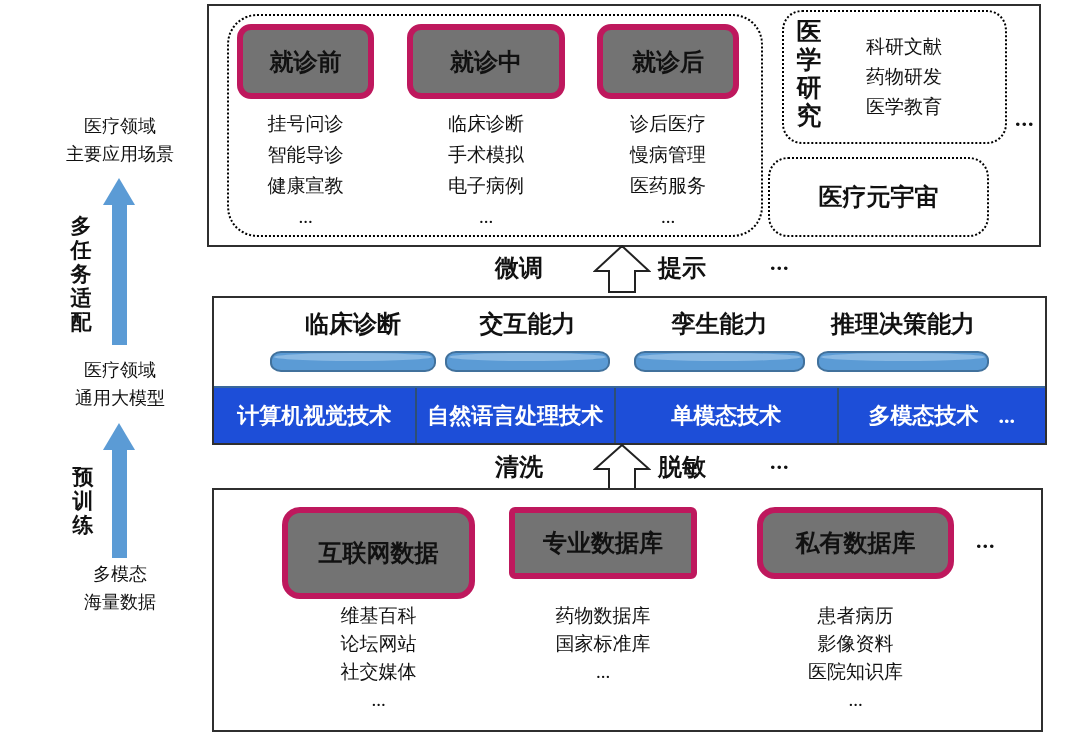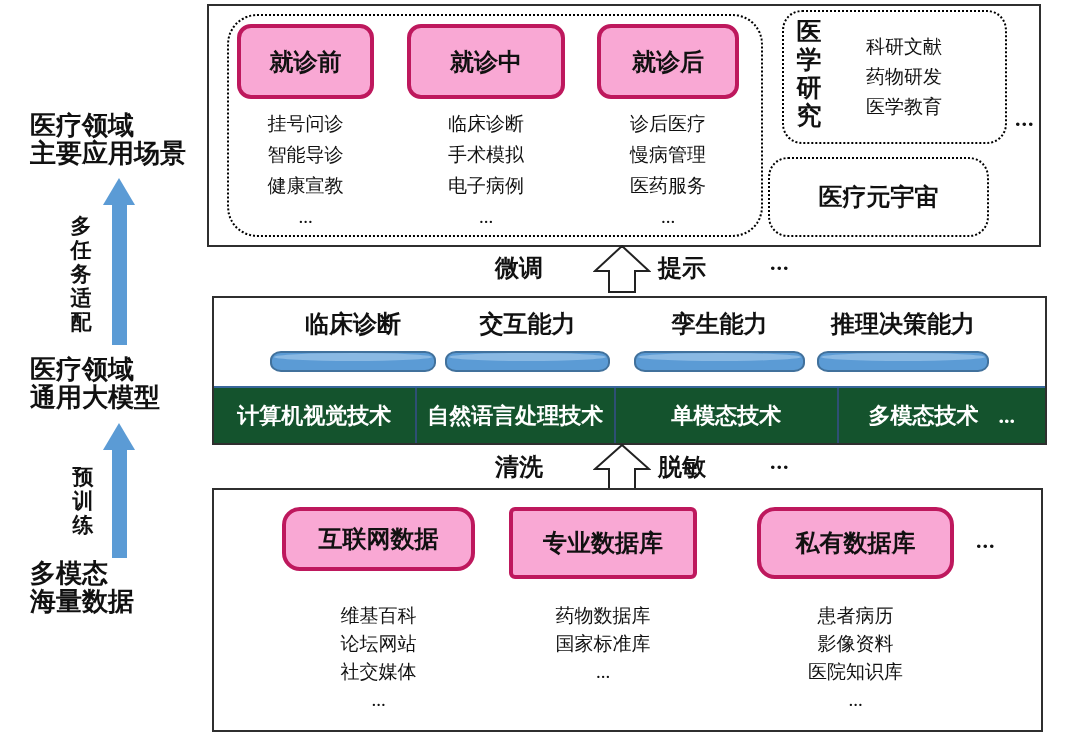--- a/index.html
+++ b/index.html
@@ -4,47 +4,47 @@
 <style>
   html,body{margin:0;padding:0;background:#fff;}
   .canvas{
     position:relative;width:1080px;height:752px;background:#fff;overflow:hidden;
     font-family:"Liberation Serif","DejaVu Serif",serif;color:#111;
   }
   .box-solid{position:absolute;border:2px solid #2f2f2f;background:#fff;box-sizing:border-box;}
   .box-dotted{position:absolute;border:2.5px dotted #000;border-radius:30px;box-sizing:border-box;}
   .box-dotted.small{border-radius:20px;}
   .hdr{
-    position:absolute;border:4px solid #be185d;border-radius:14px;box-sizing:border-box;
+    position:absolute;border:6px solid #be185d;border-radius:14px;box-sizing:border-box;
     display:flex;align-items:center;justify-content:center;
-    font-size:24px;font-weight:bold;background:#f9a8d4;
+    font-size:24px;font-weight:bold;background:#737373;
   }
   .list{position:absolute;text-align:center;font-size:19px;line-height:31px;}
   .list.tight{line-height:28px;}
-  .big-label{position:absolute;font-size:26px;font-weight:bold;line-height:28px;}
+  .big-label{position:absolute;text-align:center;font-size:18px;font-weight:normal;line-height:28px;}
   .vlabel{
     position:absolute;width:30px;text-align:center;font-weight:bold;
     font-size:21px;line-height:24px;word-break:break-all;
   }
   .flow-label{position:absolute;font-size:24px;font-weight:bold;}
   .dots{position:absolute;font-size:22px;font-weight:bold;letter-spacing:1px;}
   
   .blue-arrow{position:absolute;width:32px;}
   .blue-arrow .head{width:0;height:0;margin:0 auto;
     border-left:16px solid transparent;border-right:16px solid transparent;
     border-bottom:27px solid #5b9bd5;}
   .blue-arrow .shaft{width:15px;margin:0 auto;background:#5b9bd5;}
   
   .cap-label{position:absolute;top:10px;text-align:center;font-size:24px;font-weight:bold;}
   .cyl{position:absolute;top:53px;height:21px;background:#5b9bd5;
     border:2px solid #41719c;border-radius:11px/9px;box-sizing:border-box;}
   .cyl::before{content:"";position:absolute;left:2px;right:2px;top:0;height:8px;
     background:#8ab9e3;border-radius:50%;}
   
-  .tech-bar{position:absolute;left:0;right:0;bottom:0;height:57px;background:#14532d;
+  .tech-bar{position:absolute;left:0;right:0;bottom:0;height:57px;background:#1d4ed8;
     display:flex;border-top:2px solid #39679b;box-sizing:border-box;}
   .tech-seg{display:flex;align-items:center;justify-content:center;gap:20px;
     color:#fff;font-size:22px;font-weight:bold;box-sizing:border-box;}
   .tech-seg + .tech-seg{border-left:2px solid #2e4f74;}
   .hollow-arrow{position:absolute;}
 </style>
 </head>
 <body>
 
 <div class="canvas">
@@ -160,21 +160,21 @@
   </div>
 
   <div class="flow-label" style="left:495px;top:451px;width:100px">清洗</div>
   <svg class="hollow-arrow" style="left:593px;top:444px" width="58" height="46" viewBox="0 0 58 46">
     <polygon points="29,1 56,25 42,25 42,45 16,45 16,25 2,25" fill="#ffffff" stroke="#222222" stroke-width="2"></polygon>
   </svg>
   <div class="flow-label" style="left:658px;top:451px;width:100px">脱敏</div>
   <div class="dots" style="left:770px;top:449px">...</div>
 
   <div class="box-solid" style="left:212px;top:488px;width:831px;height:244px">
-    <div class="hdr" style="left:68px;top:17px;width:193px;height:64px;border-radius:18px">
+    <div class="hdr" style="left:68px;top:17px;width:193px;height:92px;border-radius:18px">
       <span>互联网数据</span>
     </div>
     <div class="hdr" style="left:295px;top:17px;width:188px;height:72px;border-radius:6px">
       <span>专业数据库</span>
     </div>
     <div class="hdr" style="left:543px;top:17px;width:197px;height:72px;border-radius:18px">
       <span>私有数据库</span>
     </div>
     <div class="dots" style="left:762px;top:38px">...</div>
 

